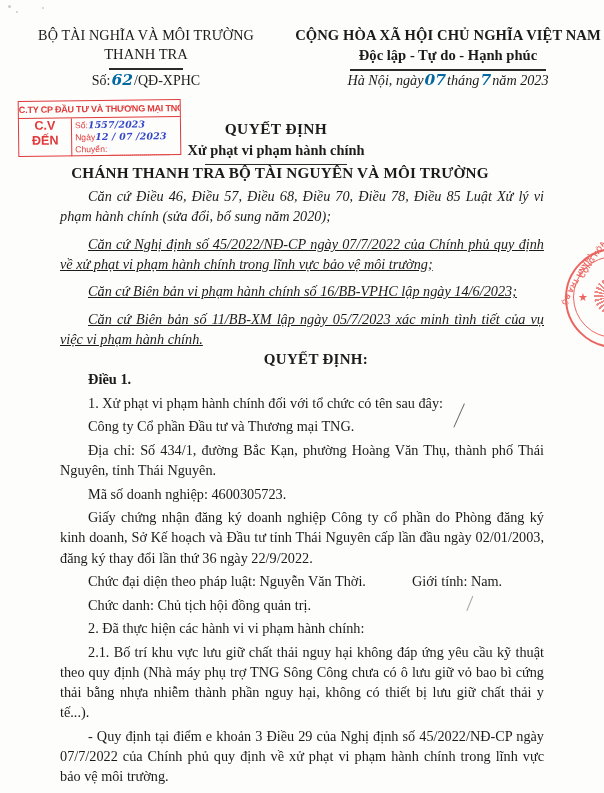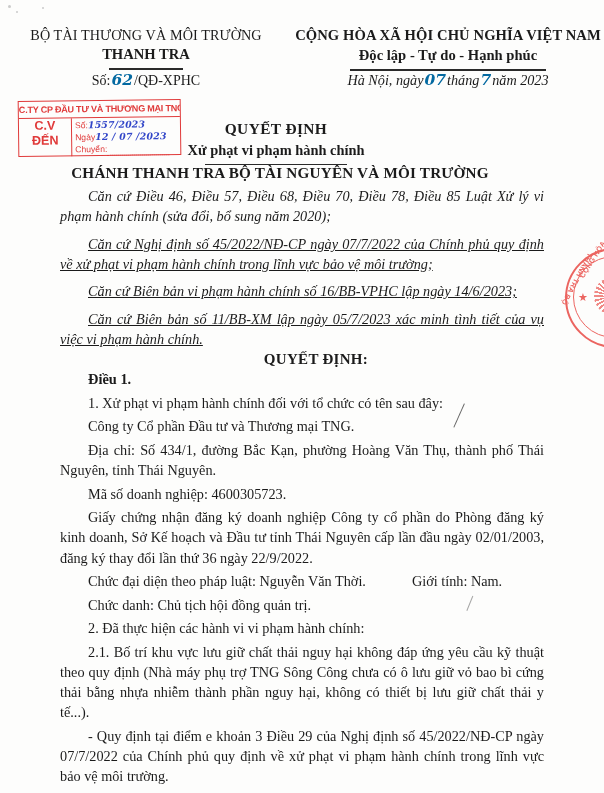--- a/index.html
+++ b/index.html
@@ -44,21 +44,21 @@
     width: 312px;
     text-align: center;
   }
   .org-line {
     font-size: 14.2px;
     letter-spacing: .1px;
     line-height: 1.35;
     white-space: nowrap;
   }
   .org-sub {
-    font-weight: bold;
+    font-weight: normal;
     font-size: 14.6px;
     line-height: 1.3;
     display: inline-block;
     padding-bottom: 2px;
   }
   .rule-short {
     width: 74px;
     height: 1.4px;
     background: #2a2a2a;
     margin: 2px auto 0;
@@ -309,21 +309,21 @@
 <body>
 
 <div class="page">
 
   <div class="speck sp1"></div>
   <div class="speck sp2"></div>
   <div class="speck sp3"></div>
 
   <div class="header">
     <div class="hdr-left">
-      <div class="org-line">BỘ TÀI THƯƠNG VÀ MÔI TRƯỜNG</div>
+      <div class="org-line">BỘ TÀI NGHĨA VÀ MÔI TRƯỜNG</div>
       <div>
         <span class="org-sub">THANH TRA</span>
         <div class="rule-short"></div>
       </div>
     </div>
     <div class="hdr-right">
       <div class="nation-line">CỘNG HÒA XÃ HỘI CHỦ NGHĨA VIỆT NAM</div>
       <div>
         <span class="motto">Độc lập - Tự do - Hạnh phúc</span>
         <div class="rule-long"></div>

